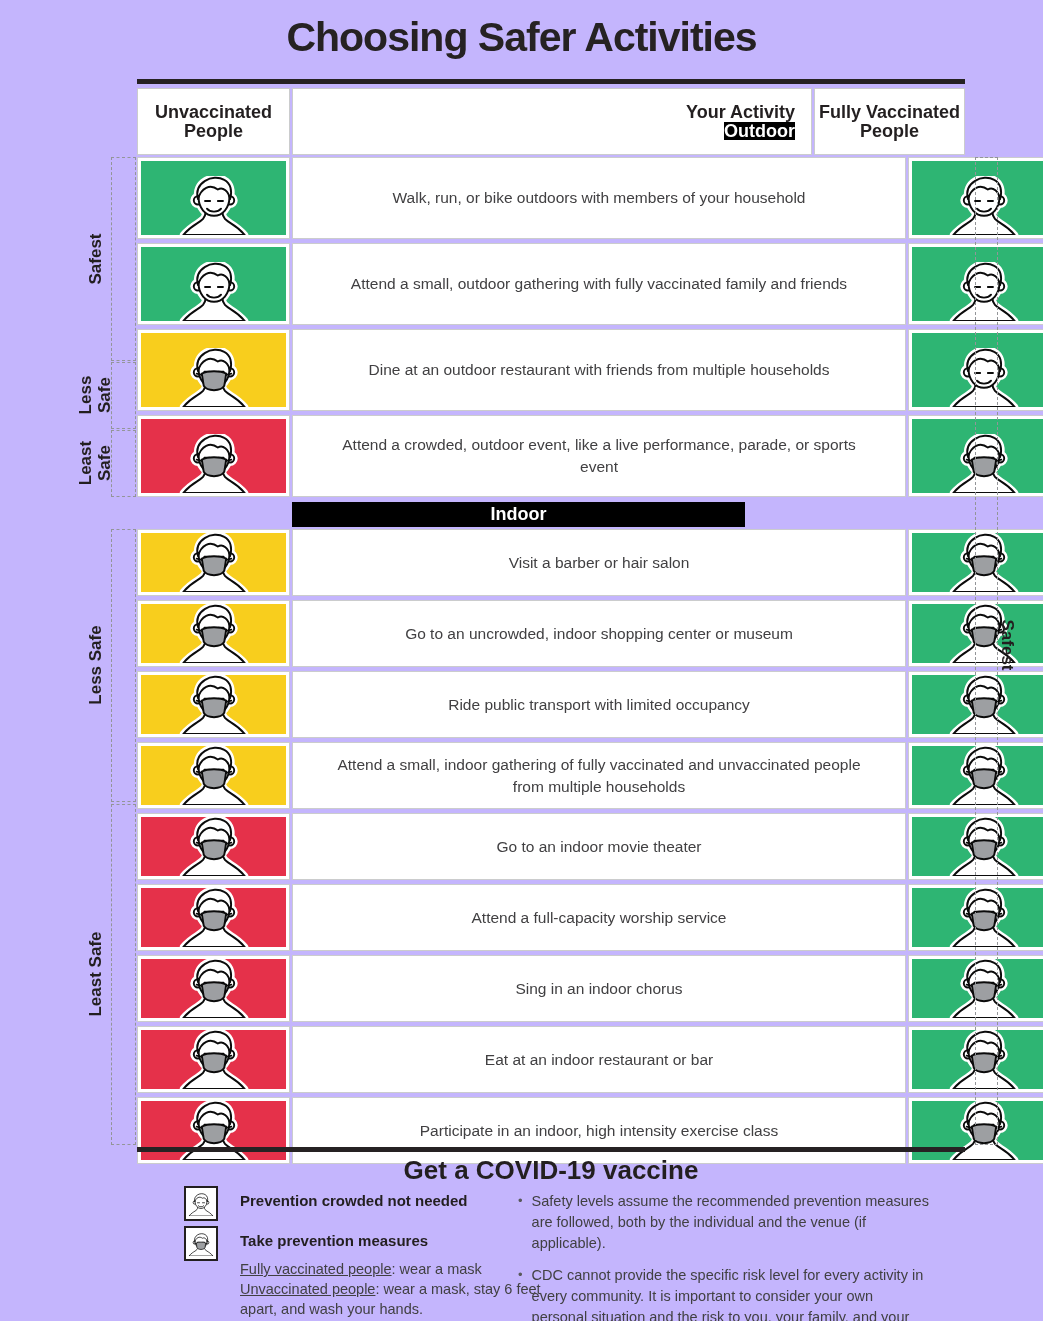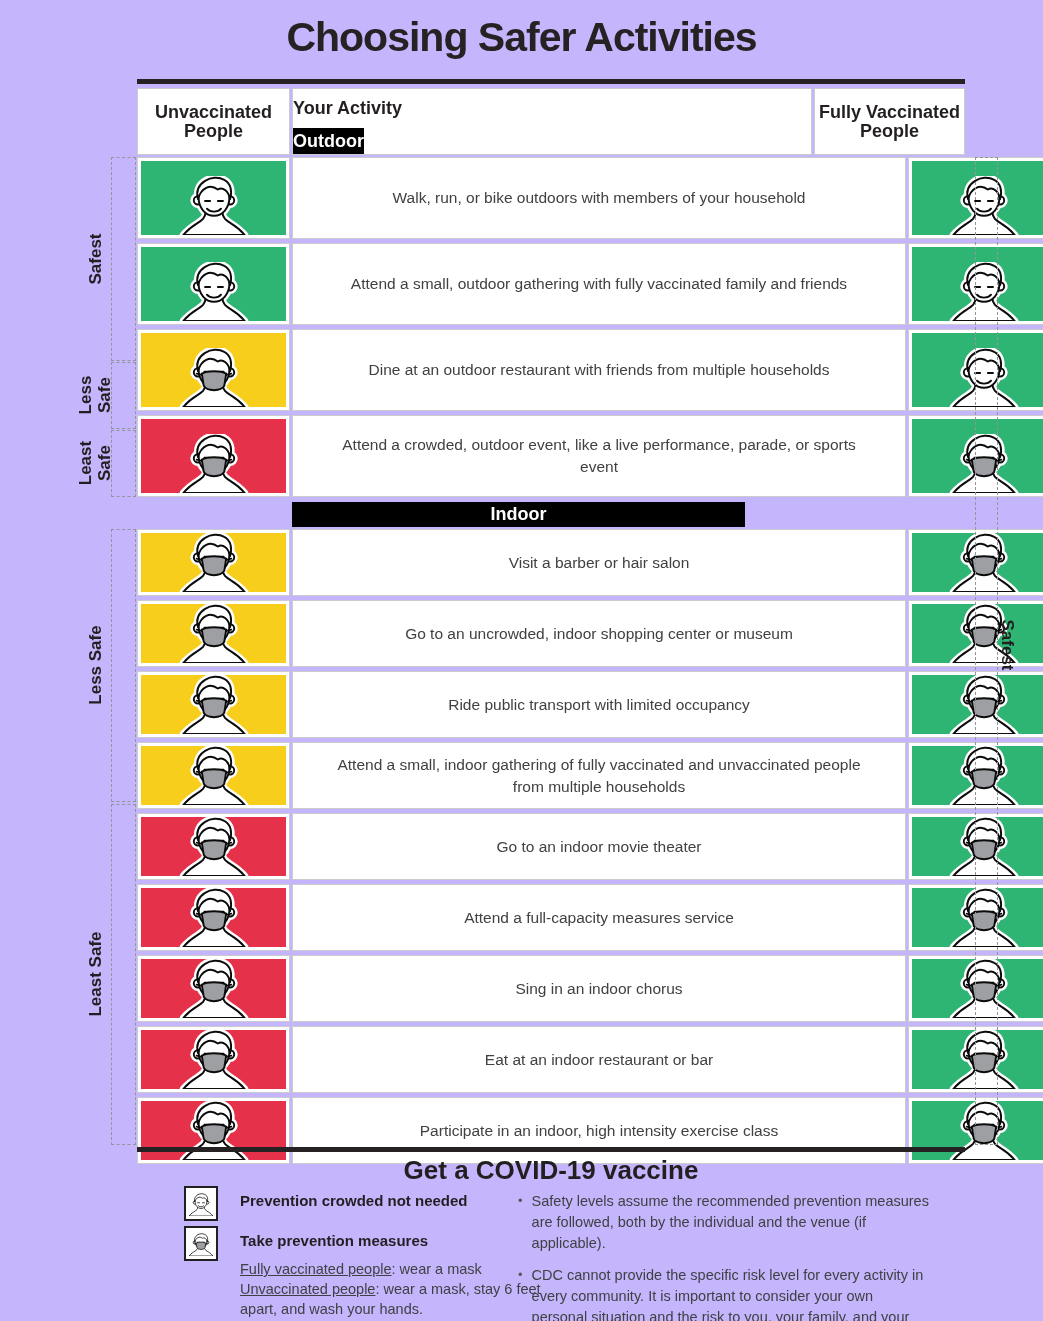--- a/index.html
+++ b/index.html
@@ -13,21 +13,21 @@
   .rule-top{top:79px;}
   .rule-bottom{top:1147px;}
 
   
   .header{position:absolute;left:137px;top:88px;width:828px;height:67px;display:flex;gap:2px;}
   .hcell{background:#fff;border:1px solid #cbcccd;box-sizing:border-box;
          display:flex;align-items:center;justify-content:center;text-align:center;
          font-weight:bold;font-size:18px;line-height:1.05;}
   .hcell.left{width:153px;}
   .hcell.right{width:151px;}
-  .hcell.mid{flex:1;flex-direction:column;padding:0;align-items:flex-start;}
+  .hcell.mid{flex:1;flex-direction:column;padding:16px;align-items:flex-end;}
   .hcell.mid .hlabel{flex:1;display:flex;align-items:center;justify-content:center;}
   .bar{background:#000;color:#fff;font-weight:bold;font-size:18px;
        display:flex;align-items:center;justify-content:center;height:26px;}
   .section-bar{position:absolute;left:292px;top:502px;width:453px;height:25px;}
 
   
   .rows{position:absolute;left:137px;width:922px;display:flex;flex-direction:column;gap:4px;}
   .rows-outdoor{top:157px;height:340px;}
   .rows-indoor{top:529px;height:616px;}
   .row{flex:1;display:flex;gap:2px;}
@@ -326,21 +326,21 @@
 
     <div class="row">
       <div class="cell icon-cell" data-color="red">
         <div class="tile" data-masked="yes">
 
           <svg class="face-mask" viewBox="0 0 120 92">
               <use href="#sym-face-mask"></use>
             </svg>
         </div>
       </div>
-      <div class="cell text-cell">Attend a full-capacity measures service</div>
+      <div class="cell text-cell">Attend a full-capacity worship service</div>
       <div class="cell icon-cell rightcol" data-color="green">
         <div class="tile" data-masked="yes">
 
           <svg class="face-mask" viewBox="0 0 120 92">
               <use href="#sym-face-mask"></use>
             </svg>
         </div>
       </div>
     </div>
 

